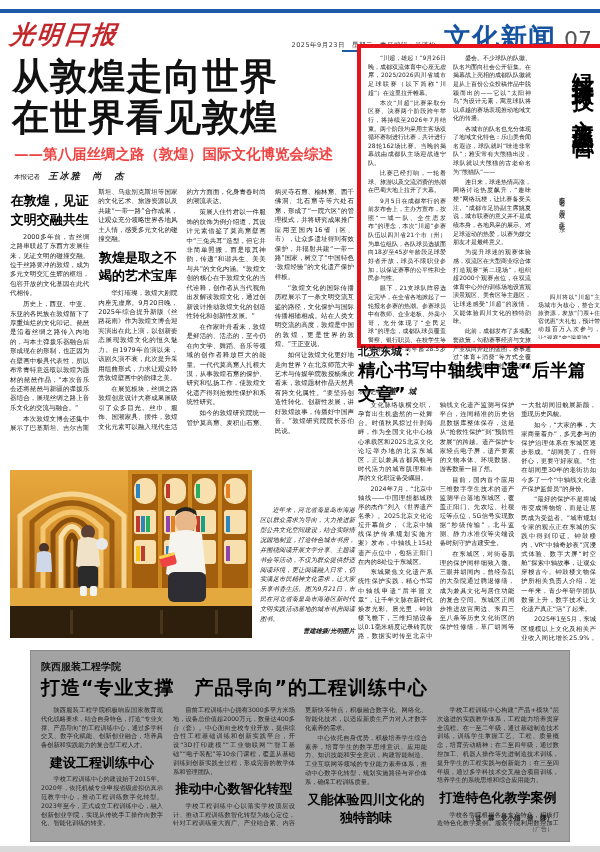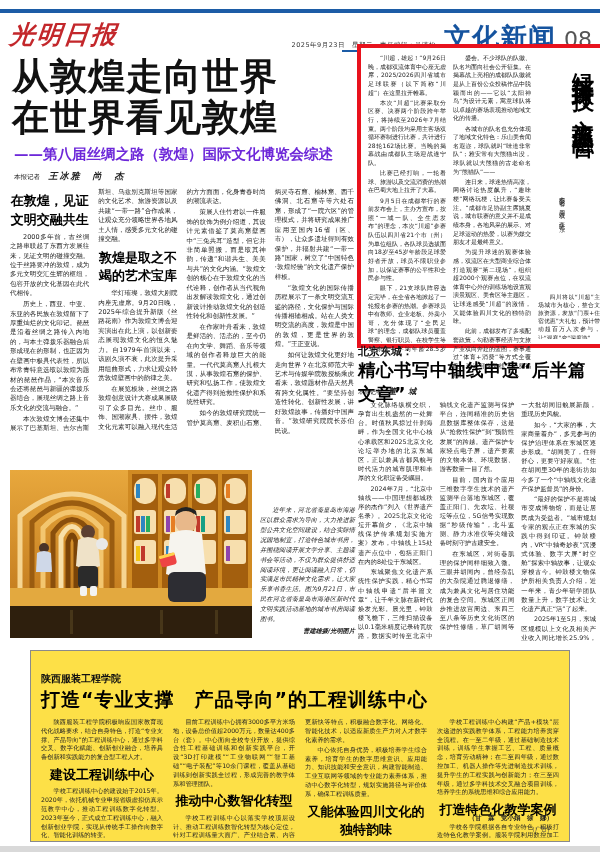--- a/index.html
+++ b/index.html
@@ -10,21 +10,21 @@
   .masthead{position:absolute;left:10px;top:18px;font-family:"DejaVu Serif","Liberation Serif",serif;
             font-style:italic;font-weight:bold;font-size:25px;color:#c3272b;letter-spacing:2px;transform:skewX(-6deg);}
   .head-right{position:absolute;right:8px;top:20px;display:flex;align-items:baseline;gap:8px;}
   .dateline{font-size:6.5px;color:#333;letter-spacing:.5px;white-space:nowrap;}
   .section-title{font-size:27px;font-weight:bold;color:#15539e;letter-spacing:1px;}
   .page-no{font-size:22px;color:#555;}
   .head-underline{position:absolute;right:0px;top:50px;width:258px;height:2px;background:#1c5ca6;}
   
   .main-headline{position:absolute;left:12px;top:56px;width:345px;font-weight:bold;
                  font-size:37px;line-height:1.12;letter-spacing:1px;color:#111;}
-  .main-subtitle{position:absolute;left:14px;top:145px;width:345px;font-weight:bold;font-size:14.5px;color:#6d28d9;}
+  .main-subtitle{position:absolute;left:14px;top:145px;width:345px;font-weight:bold;font-size:14.5px;color:#ef4444;}
   .main-byline{position:absolute;left:14px;top:170px;font-size:8px;color:#222;}
   .main-byline .lbl{font-size:6.5px;margin-right:6px;}
   .main-byline .names{font-weight:bold;font-style:italic;font-size:9px;letter-spacing:2px;}
   .bodytext{font-size:6.5px;line-height:1.45;text-align:justify;color:#222;}
   .bodytext p{margin:0 0 1.5px;text-indent:2em;}
   .bodytext p.subhead{text-align:center;font-weight:bold;font-size:13px;text-indent:0;margin:4px 0 3px;color:#000;}
   .main-cols{position:absolute;left:10px;top:188px;width:344px;height:278px;
              column-count:4;column-gap:9px;column-fill:balance;overflow:hidden;}
   
   .photo{position:absolute;left:10px;top:470px;width:242px;height:168px;overflow:hidden;}
@@ -50,40 +50,40 @@
   .bj-headline{position:absolute;left:358px;top:358px;width:240px;font-weight:bold;font-size:17.5px;
                letter-spacing:.5px;color:#000;}
   .bj-byline{position:absolute;left:358px;top:386px;font-size:7px;color:#222;}
   .bj-byline .lbl{font-size:6px;margin-right:4px;}
   .bj-byline .names{font-weight:bold;font-style:italic;font-size:8px;letter-spacing:2px;}
   .bj-cols{position:absolute;left:358px;top:400px;width:238px;height:246px;
            column-count:3;column-gap:7px;column-fill:balance;overflow:hidden;}
   .bj-cols.bodytext{font-size:6.3px;}
   
   .ad-box{position:absolute;left:30px;top:650px;width:540px;height:192px;border:1px solid #8a8a8a;
-          background:#fde047;padding:21px 10px;box-sizing:border-box;}
+          background:#a3a3a3;padding:9px 10px;box-sizing:border-box;}
   .ad-kicker{font-weight:bold;font-size:10px;color:#111;}
   .ad-headline{font-weight:bold;font-size:19px;letter-spacing:1px;color:#000;margin-top:1px;}
   .ad-cols{margin-top:5px;width:518px;height:128px;column-count:4;column-gap:10px;column-fill:auto;overflow:hidden;}
   .ad-cols.bodytext{font-size:6.2px;line-height:1.42;}
   .ad-sign{position:absolute;right:16px;bottom:18px;font-size:6.5px;font-weight:bold;color:#222;}
   .ad-mark{position:absolute;right:16px;bottom:7px;font-size:6px;color:#444;}
   .bottom-band{position:absolute;left:0;bottom:0;width:600px;height:6px;background:#d9d9d9;}
 </style>
 </head>
 <body>
 
 <div class="page">
 
   <div class="top-rule"></div>
   <div class="masthead">光明日报</div>
   <div class="head-right">
     <span class="dateline">2025年9月23日　星期二　责任编辑：吴潇怡</span>
     <span class="section-title">文化新闻</span>
-    <span class="page-no">08</span>
+    <span class="page-no">07</span>
   </div>
   <div class="head-underline"></div>
 
   <div class="main-headline" style="white-space:pre-line">从敦煌走向世界
 在世界看见敦煌</div>
   <div class="main-subtitle">——第八届丝绸之路（敦煌）国际文化博览会综述</div>
   <div class="main-byline">
     <span class="lbl">本报记者</span>
     <span class="names">王冰雅　尚　杰</span>
   </div>

